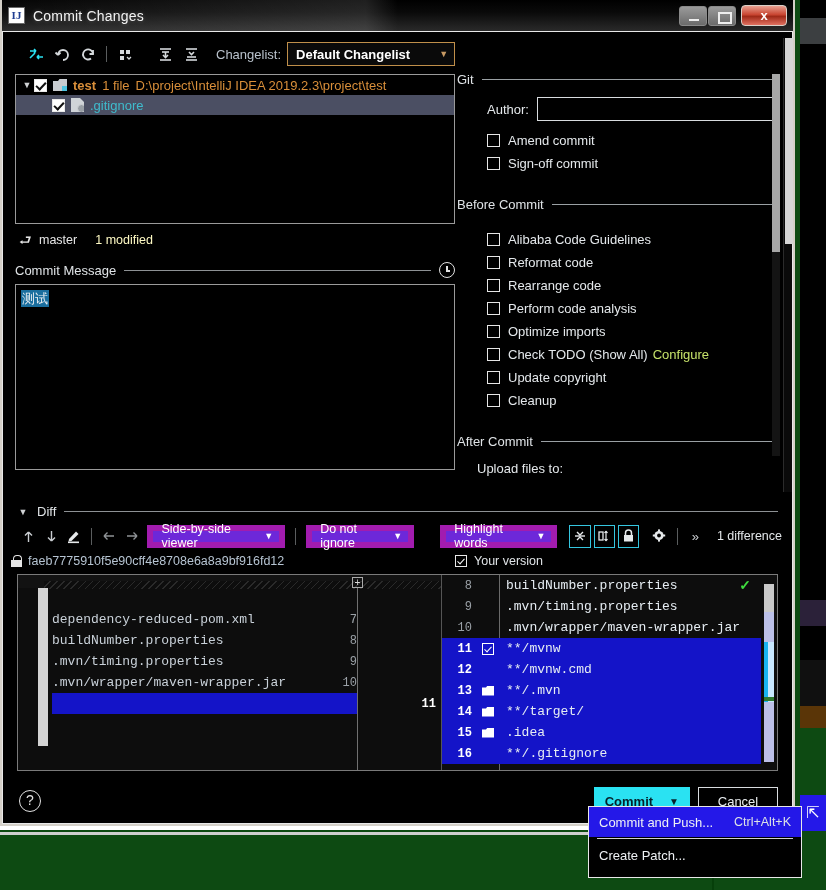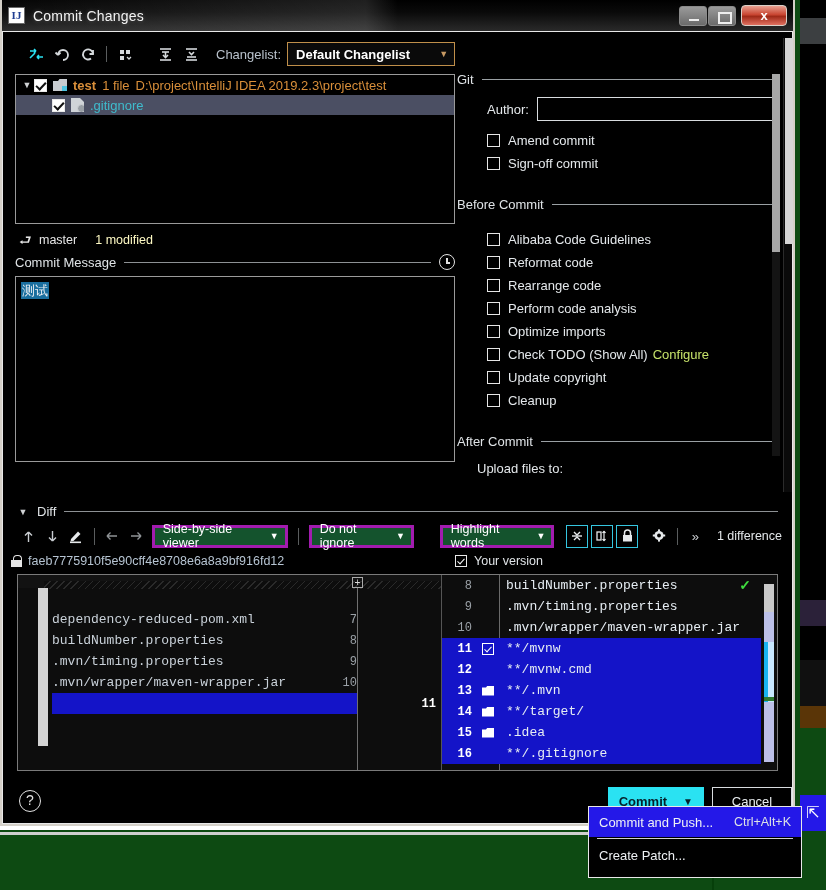--- a/index.html
+++ b/index.html
@@ -175,21 +175,21 @@
   .ft-file { color:#3fbccd; }
 
   .branch-row {
     margin-top: 6px; height: 20px; display:flex; align-items:center; gap:8px;
     padding-left: 4px; font-size: 12.5px;
   }
   .branch-ico { width: 12px; height: 14px; color:#e6e6e6; font-size: 14px; line-height: 14px; }
   .branch-name { color:#e6e6e6; }
   .branch-mod { color:#fef9c3; margin-left: 10px; }
 
-  .sec-head { display:flex; align-items:center; gap:8px; margin-top: 4px; }
+  .sec-head { display:flex; align-items:center; gap:8px; margin-top: 12px; }
   .sec-head .txt { color:#dfe3e6; font-size: 13px; white-space:nowrap; }
   .sec-head .rule { flex:1 1 auto; height:1px; background:#8d9194; }
   .clock-ico { width:16px; height:16px; border:1.6px solid #e2e2e2; border-radius:50%; position:relative; flex:0 0 auto;}
   .clock-ico::before{content:"";position:absolute;left:6px;top:3px;width:1.6px;height:5px;background:#e2e2e2;}
   .clock-ico::after{content:"";position:absolute;left:6px;top:7px;width:4px;height:1.6px;background:#e2e2e2;}
 
   .msg-box {
     margin-top: 6px; height: 186px;
     border: 1px solid #9a9a9a; background:#000;
     padding: 4px 5px;
@@ -254,21 +254,21 @@
   .diff-toolbar {
     display:flex; align-items:center; gap:0;
     padding: 4px 10px 2px 14px; height: 32px;
   }
   .dbtn {
     width: 26px; height: 24px; display:flex; align-items:center; justify-content:center;
     color:#c9cdd1;
   }
   .dsep { width:1px; height: 17px; background:#5a5d5e; margin: 0 6px; }
   .dcombo {
-    height: 23px; border:3px solid #a21caf; background:#14532d; color:#fff;
+    height: 23px; border:6px solid #a21caf; background:#6d28d9; color:#fff;
     font-size: 12.5px; display:flex; align-items:center; gap: 10px;
     padding: 0 6px 0 8px; margin: 0 4px;
   }
   .dcombo .caret { font-size: 9px; }
   .tgl {
     width: 24px; height: 23px; border:1px solid #35c6e0; background:#000;
     display:flex; align-items:center; justify-content:center; margin-right: 3px;
   }
   .diff-count { color:#e2e6e9; font-size: 12.5px; margin-left: 18px; white-space:nowrap;}
   .chev2 { color:#c9cdd1; font-size: 13px; margin-left: 8px; }
@@ -357,21 +357,21 @@
   #bottom-bar {
     position:absolute; left:0; right:0; bottom:0; height: 44px;
     background:#000;
     display:flex; align-items:center;
   }
   .help-ico {
     width: 22px; height: 22px; border:1.6px solid #e2e2e2; border-radius:50%;
     color:#e2e2e2; font-size: 14px; line-height: 19px; text-align:center;
     margin-left: 16px;
   }
-  .btn-area { margin-left:auto; display:flex; align-items:center; gap: 8px; }
+  .btn-area { margin-left:auto; display:flex; align-items:center; gap: 8px; padding-right: 14px;}
   .commit-btn {
     height: 28px; background:#2ae2f2; color:#06202a;
     font-size: 13px; font-weight:bold;
     display:flex; align-items:center; padding: 0 10px;
     border: 1px solid #2ae2f2;
   }
   .commit-btn .cb-caret { margin-left: 16px; font-size: 10px; }
   .cancel-btn {
     height: 28px; min-width: 80px; background:#000; color:#e9edf0;
     border:1px solid #d8dcdf; font-size:13px;

